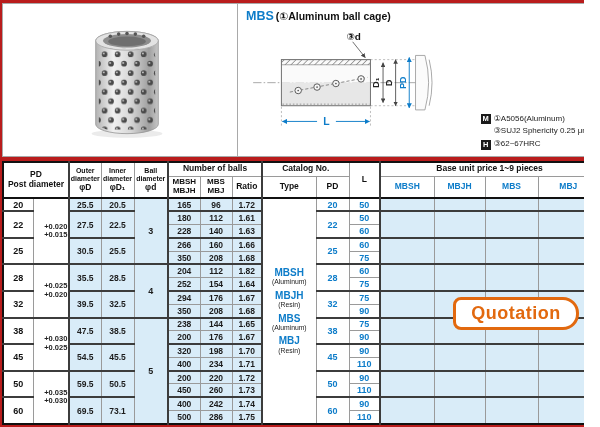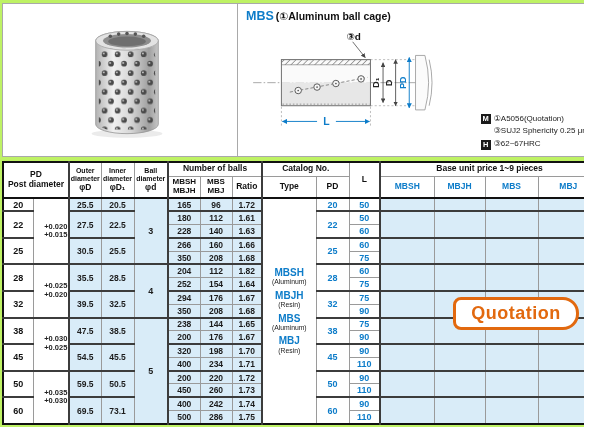--- a/index.html
+++ b/index.html
@@ -1,16 +1,16 @@
 <!DOCTYPE html>
 <html><head>
 <meta charset="utf-8">
 <style>
   html,body{margin:0;padding:0;background:#fff;}
-  .page{position:relative;width:584px;height:427px;background:#bef264;overflow:hidden;
+  .page{position:relative;width:584px;height:427px;background:#b91c1c;overflow:hidden;
         font-family:"Liberation Sans","DejaVu Sans",sans-serif;text-decoration:underline;}
 
   
   .topsec{position:absolute;top:3px;left:2px;width:594px;height:154px;
           border:1px solid #a9a9a9;box-sizing:border-box;display:flex;background:#fff;}
   .photo-panel{width:234px;border-right:1px solid #a9a9a9;position:relative;}
   .spec-panel{flex:1;position:relative;}
   .title{position:absolute;top:5px;left:8px;font-size:10.5px;font-weight:bold;color:#111;white-space:nowrap;}
   .title .code{color:#0d7cc9;font-size:12.5px;margin-right:2px;}
   .diagram{position:absolute;left:12px;top:24px;}
@@ -148,21 +148,21 @@
         <line x1="30" y1="75" x2="30" y2="93" stroke="#999" stroke-width="0.6" stroke-dasharray="2 2"></line>
         <line x1="115" y1="75" x2="115" y2="93" stroke="#999" stroke-width="0.6" stroke-dasharray="2 2"></line>
         <line x1="31" y1="89" x2="64" y2="89" stroke="#0d7cc9" stroke-width="0.9" marker-start="url(#arB)"></line>
         <line x1="82" y1="89" x2="114" y2="89" stroke="#0d7cc9" stroke-width="0.9" marker-end="url(#arB)"></line>
         <text x="73" y="92.5" text-anchor="middle" font-size="10" font-weight="bold" fill="#0d7cc9">L</text>
       </svg>
 
       <div class="notes">
         <div class="note-row">
           <span class="badge">M</span>
-          <span class="note-text">①A5056(Quotation)</span>
+          <span class="note-text">①A5056(Aluminum)</span>
         </div>
         <div class="note-row">
           <span class="badge"></span>
           <span class="note-text">③SUJ2 Sphericity 0.25 μm</span>
         </div>
         <div class="note-row">
           <span class="badge">H</span>
           <span class="note-text">③62~67HRC</span>
         </div>
       </div>

